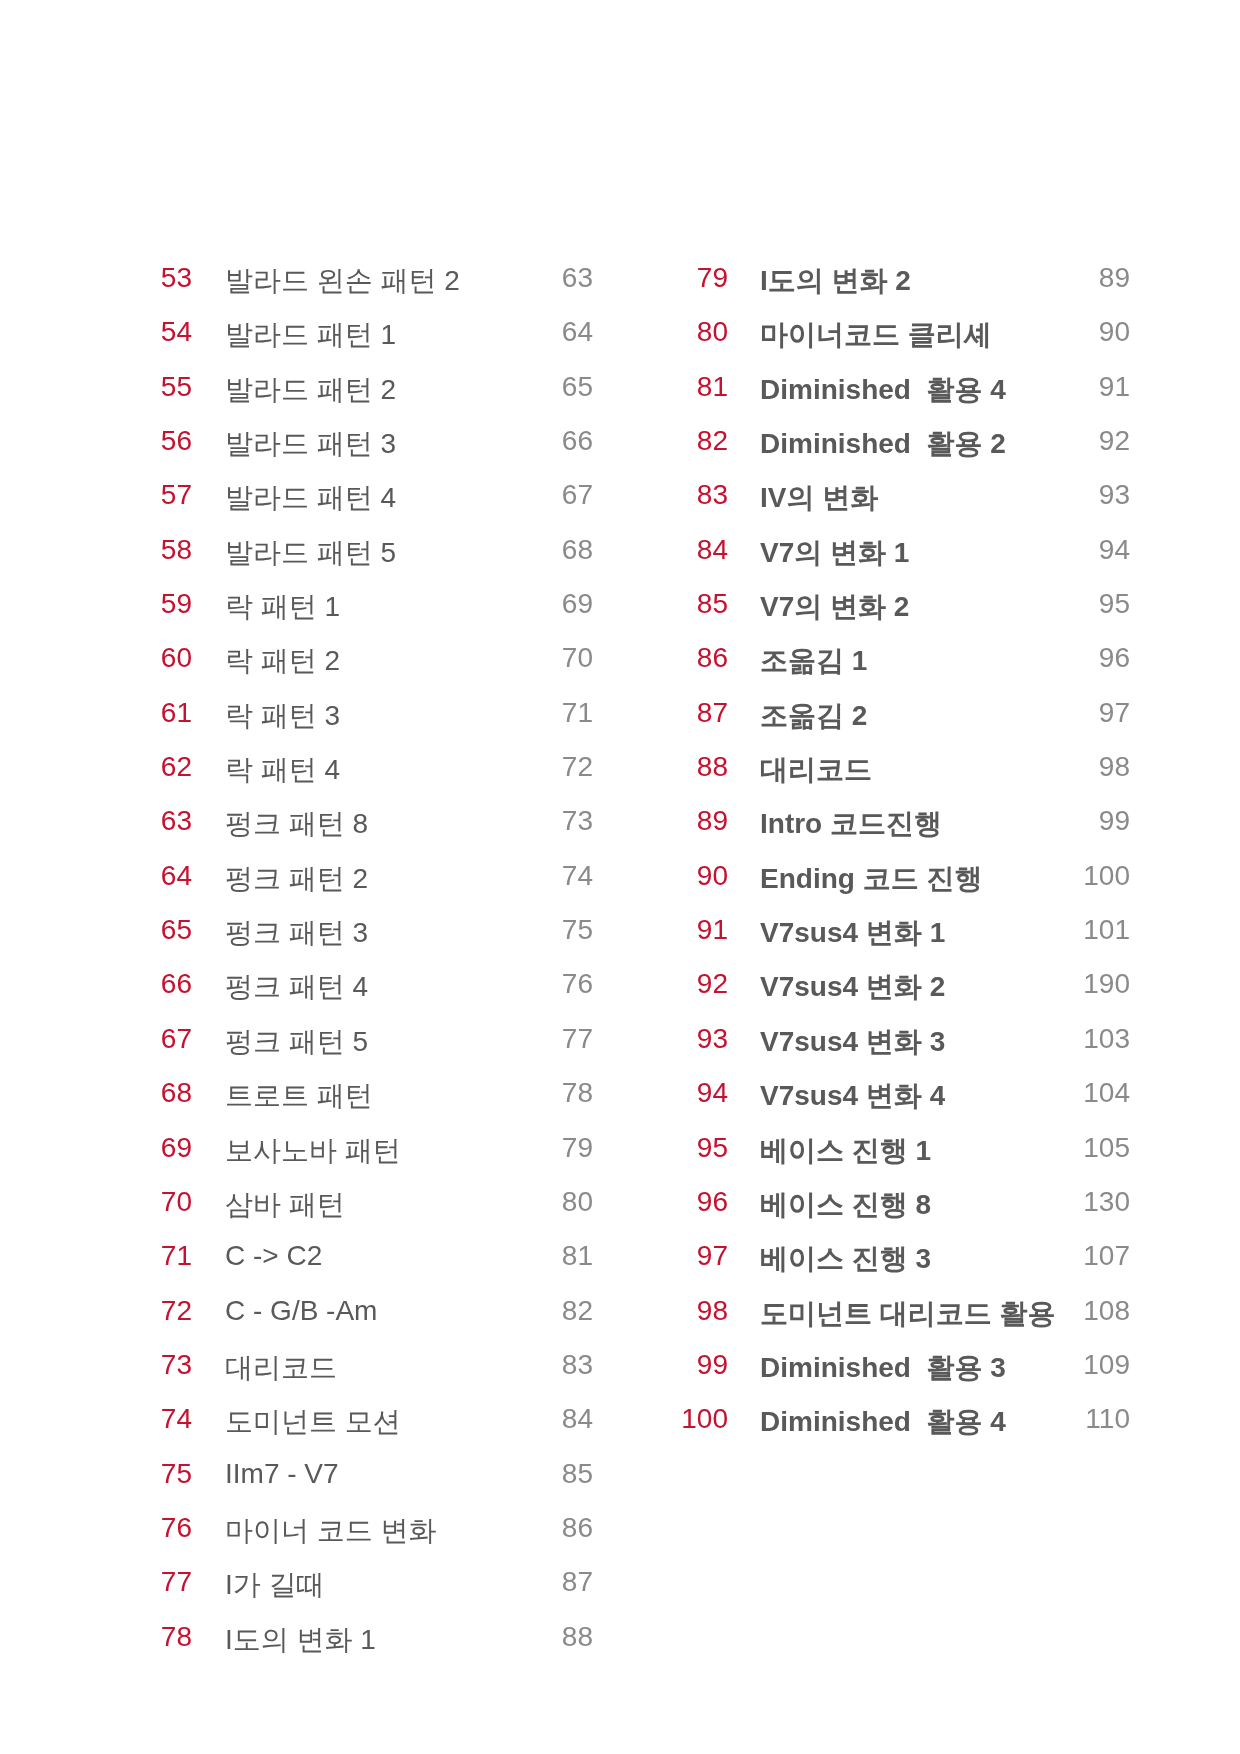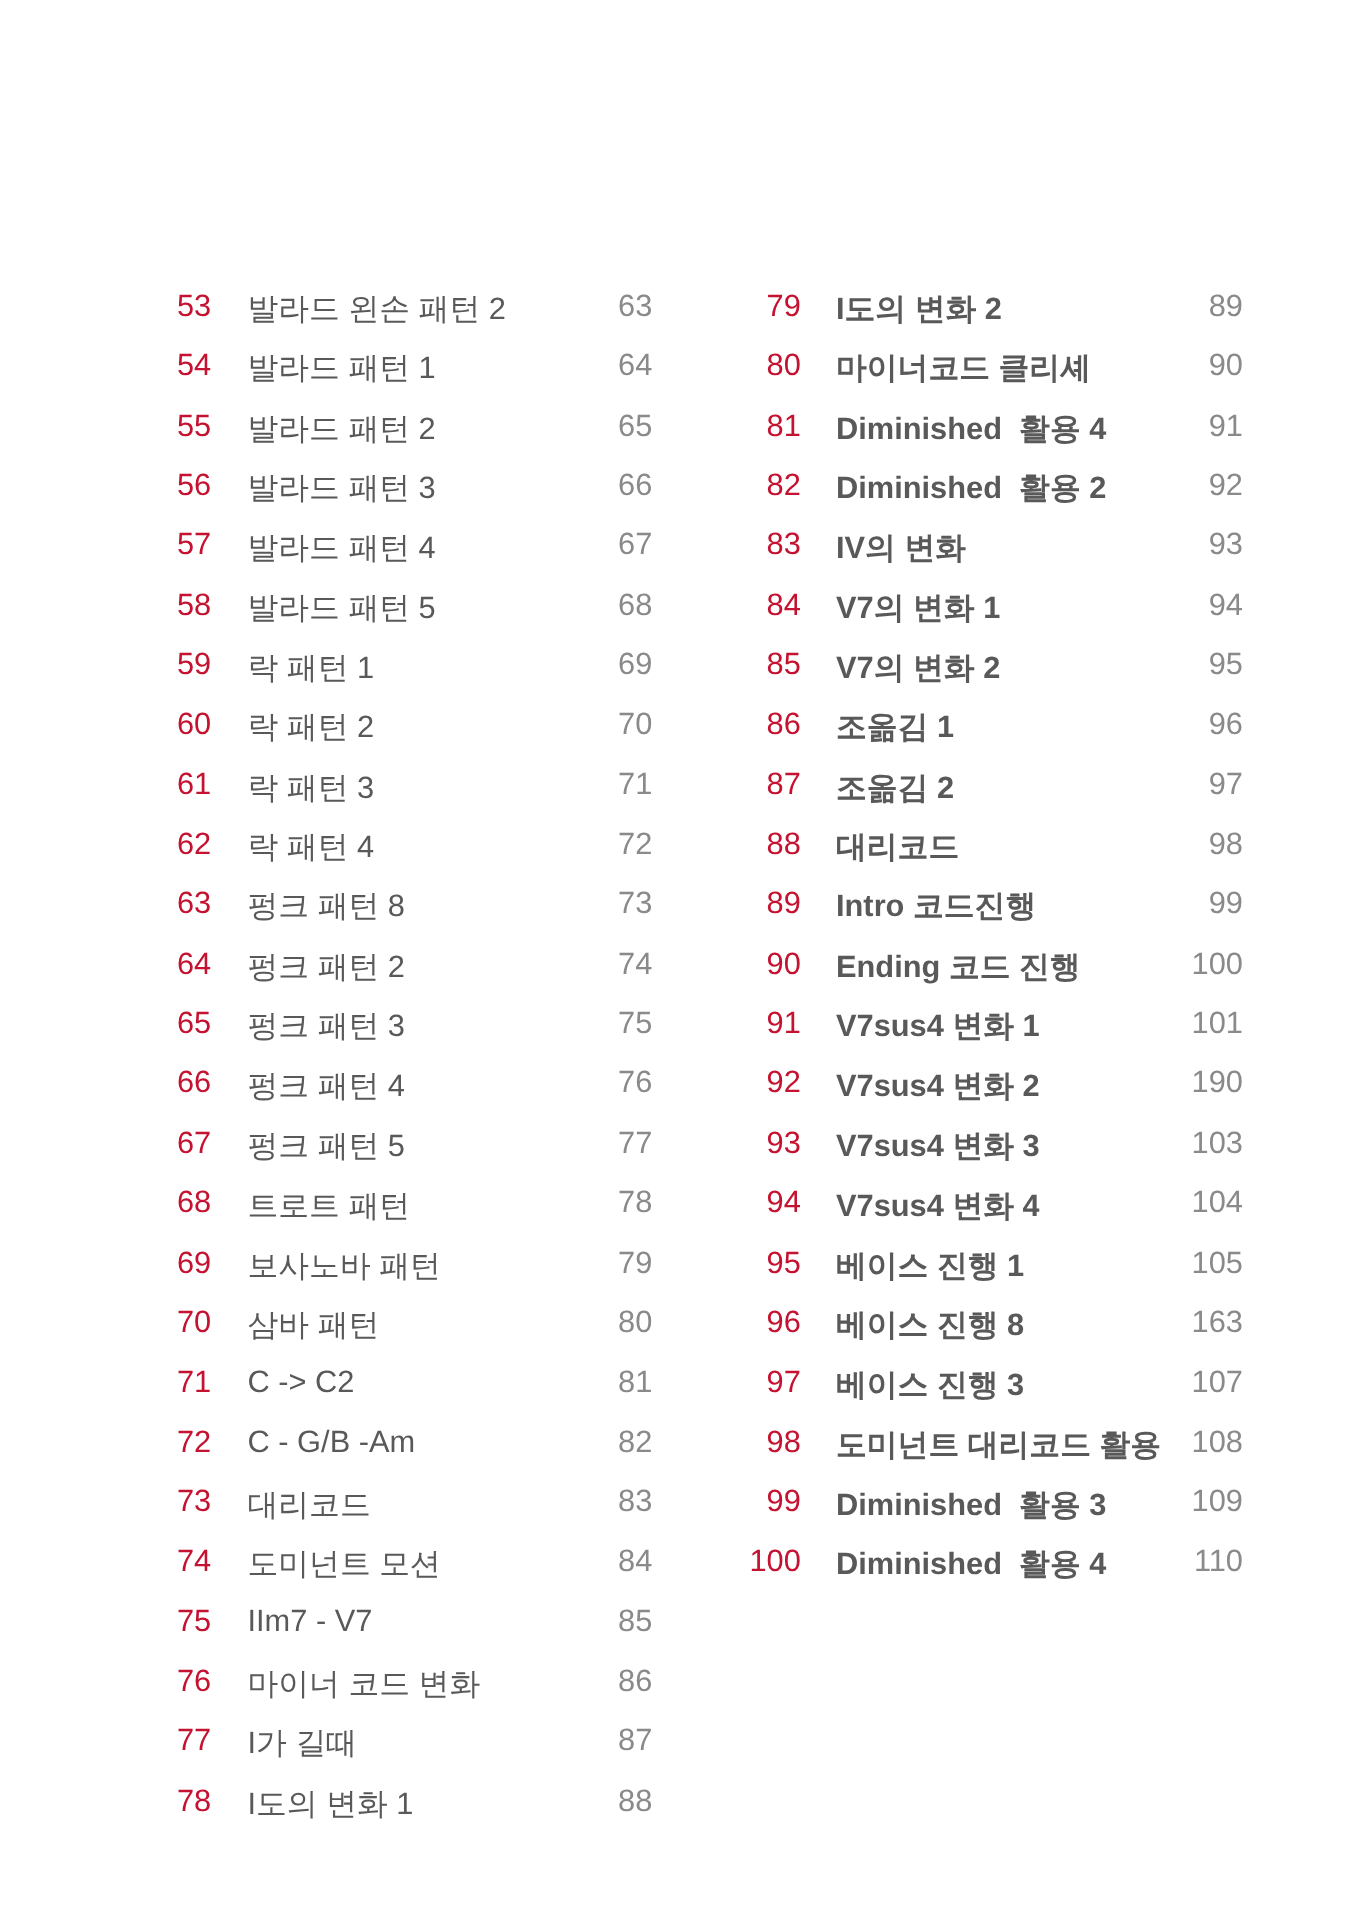--- a/index.html
+++ b/index.html
@@ -321,21 +321,21 @@
 
       <div class="row">
         <span class="num">95</span>
         <span class="title">베이스 진행 1</span>
         <span class="pageno">105</span>
       </div>
 
       <div class="row">
         <span class="num">96</span>
         <span class="title">베이스 진행 8</span>
-        <span class="pageno">163</span>
+        <span class="pageno">130</span>
       </div>
 
       <div class="row">
         <span class="num">97</span>
         <span class="title">베이스 진행 3</span>
         <span class="pageno">107</span>
       </div>
 
       <div class="row">
         <span class="num">98</span>

